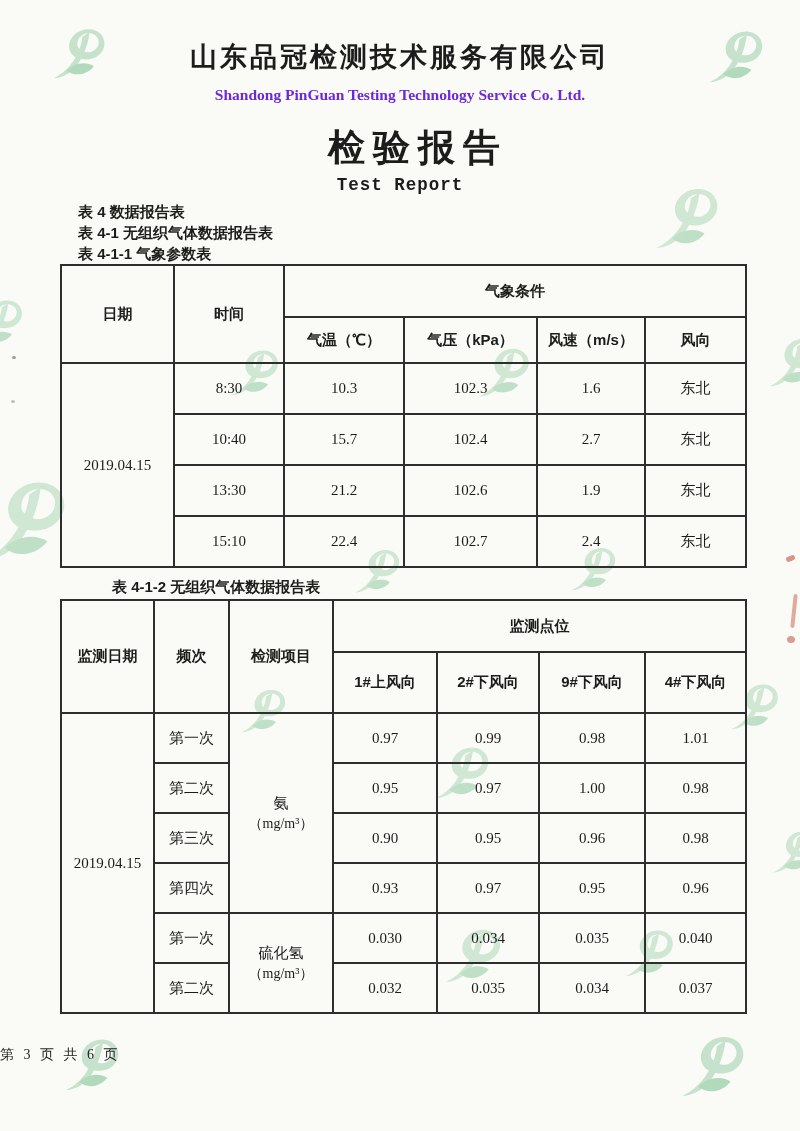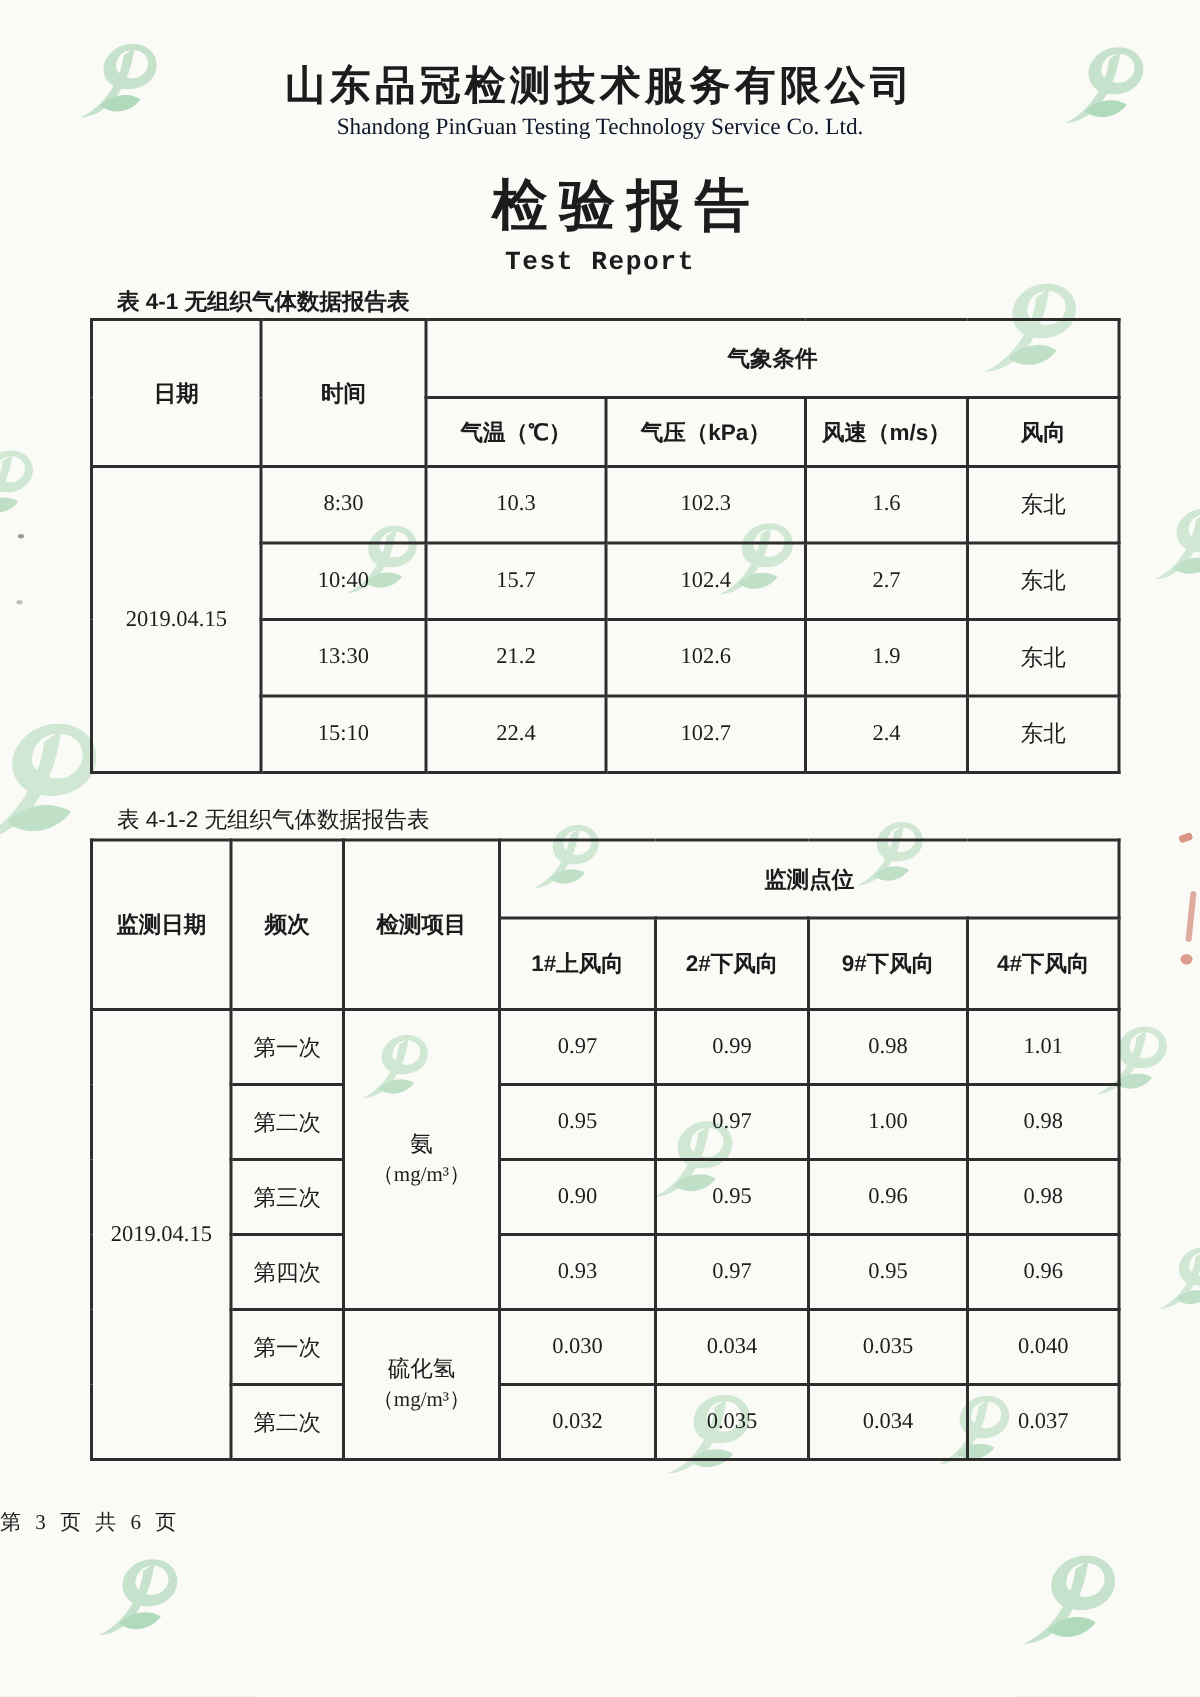--- a/index.html
+++ b/index.html
@@ -17,25 +17,25 @@
   .wm.strong{opacity:.68;}
   .content{position:relative;z-index:2;}
 
   .company-cn{
     margin:40px 0 0;
     text-align:center;
     font-size:27px;line-height:34px;
     font-weight:bold;letter-spacing:3px;
   }
   .company-en{
-    margin-top:1px;
+    margin-top:11px;
     text-align:center;
     font-size:15.5px;line-height:20px;
-    font-weight:normal;
-    color:#0f172a;
+    font-weight:bold;
+    color:#6d28d9;
   }
   .title-cn{
     margin-top:20px;
     text-align:center;
     font-size:37px;line-height:46px;
     font-weight:bold;letter-spacing:8px;margin-left:36px;
   }
   .title-en{
     margin-top:2px;
     text-align:center;
@@ -45,24 +45,24 @@
     letter-spacing:1px;
   }
   .captions{
     margin-top:4px;
     padding-left:78px;
     font-family:"Liberation Sans", sans-serif;
     font-weight:bold;
     font-size:15px;line-height:21px;
   }
   .cap412{
-    margin-top:20px;
-    padding-left:78px;
+    margin-top:8px;
+    padding-left:112px;
     font-family:"Liberation Sans", sans-serif;
-    font-weight:normal;
+    font-weight:bold;
     font-size:15px;line-height:21px;
   }
   table.tbl{
     margin-left:60px;
     width:685px;
     border-collapse:collapse;
     table-layout:fixed;
     border:2.5px solid #262626;
   }
   table.tbl td{
@@ -170,21 +170,23 @@
   </div>
 
   <div class="content">
 
     <div class="company-cn">山东品冠检测技术服务有限公司</div>
     <div class="company-en">Shandong PinGuan Testing Technology Service Co. Ltd.</div>
     <div class="title-cn">检验报告</div>
     <div class="title-en">Test Report</div>
 
     <div class="captions">
+      <div>表 4 数据报告表</div>
       <div>表 4-1 无组织气体数据报告表</div>
+      <div>表 4-1-1 气象参数表</div>
     </div>
 
     <table class="tbl">
       <colgroup>
         <col style="width:113px">
           <col style="width:110px">
           <col style="width:120px">
         <col style="width:133px">
           <col style="width:108px">
           <col style="width:101px">

